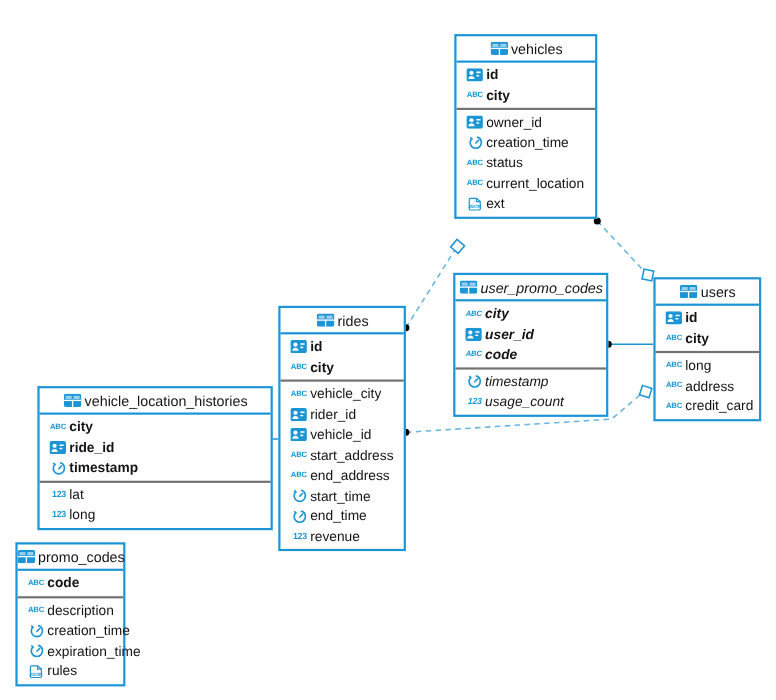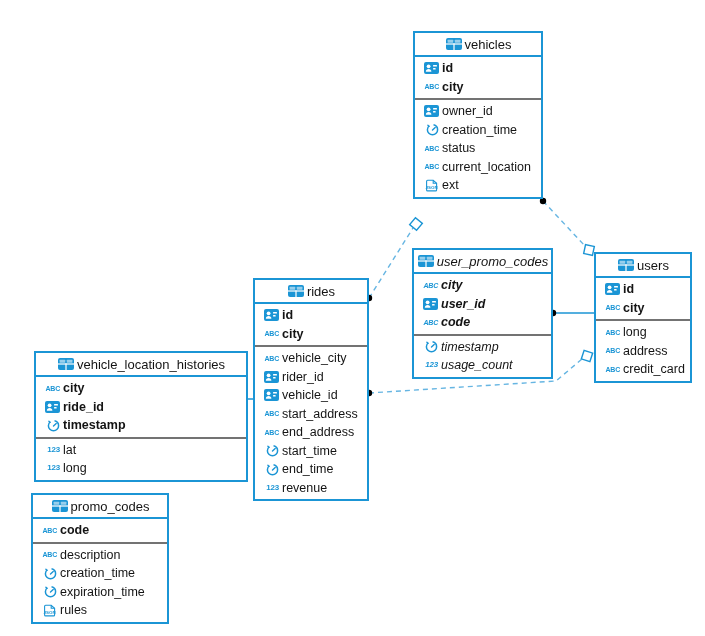--- a/index.html
+++ b/index.html
@@ -395,21 +395,21 @@
           <span>lat</span>
         </div>
         <div class="row">
           <span class="ic">
             <span class="n123">123</span>
           </span>
           <span>long</span>
         </div>
       </div>
     </div>
-    <div class="table-box" style="left: 31px; top: 493px; width: 138px;">
+    <div class="table-box" style="left: 14px; top: 493px; width: 100px;">
       <div class="tbl-header">
         <span class="ic" style="width: 17px; min-width: 17px; margin-right: 0px;">
           <svg width="16" height="12" viewBox="0 0 16 12">
     <rect width="16" height="12" rx="2" fill="#1b95d5"></rect>
     <rect x="1.6" y="1.8" width="5.6" height="3" rx="0.5" fill="#ffffff" opacity="0.55"></rect>
     <rect x="8.8" y="1.8" width="5.6" height="3" rx="0.5" fill="#ffffff" opacity="0.55"></rect>
     <rect x="0" y="5.4" width="16" height="1.2" fill="#fff"></rect>
     <rect x="7.4" y="5.4" width="1.2" height="6.6" fill="#fff"></rect>
           </svg>
         </span>

